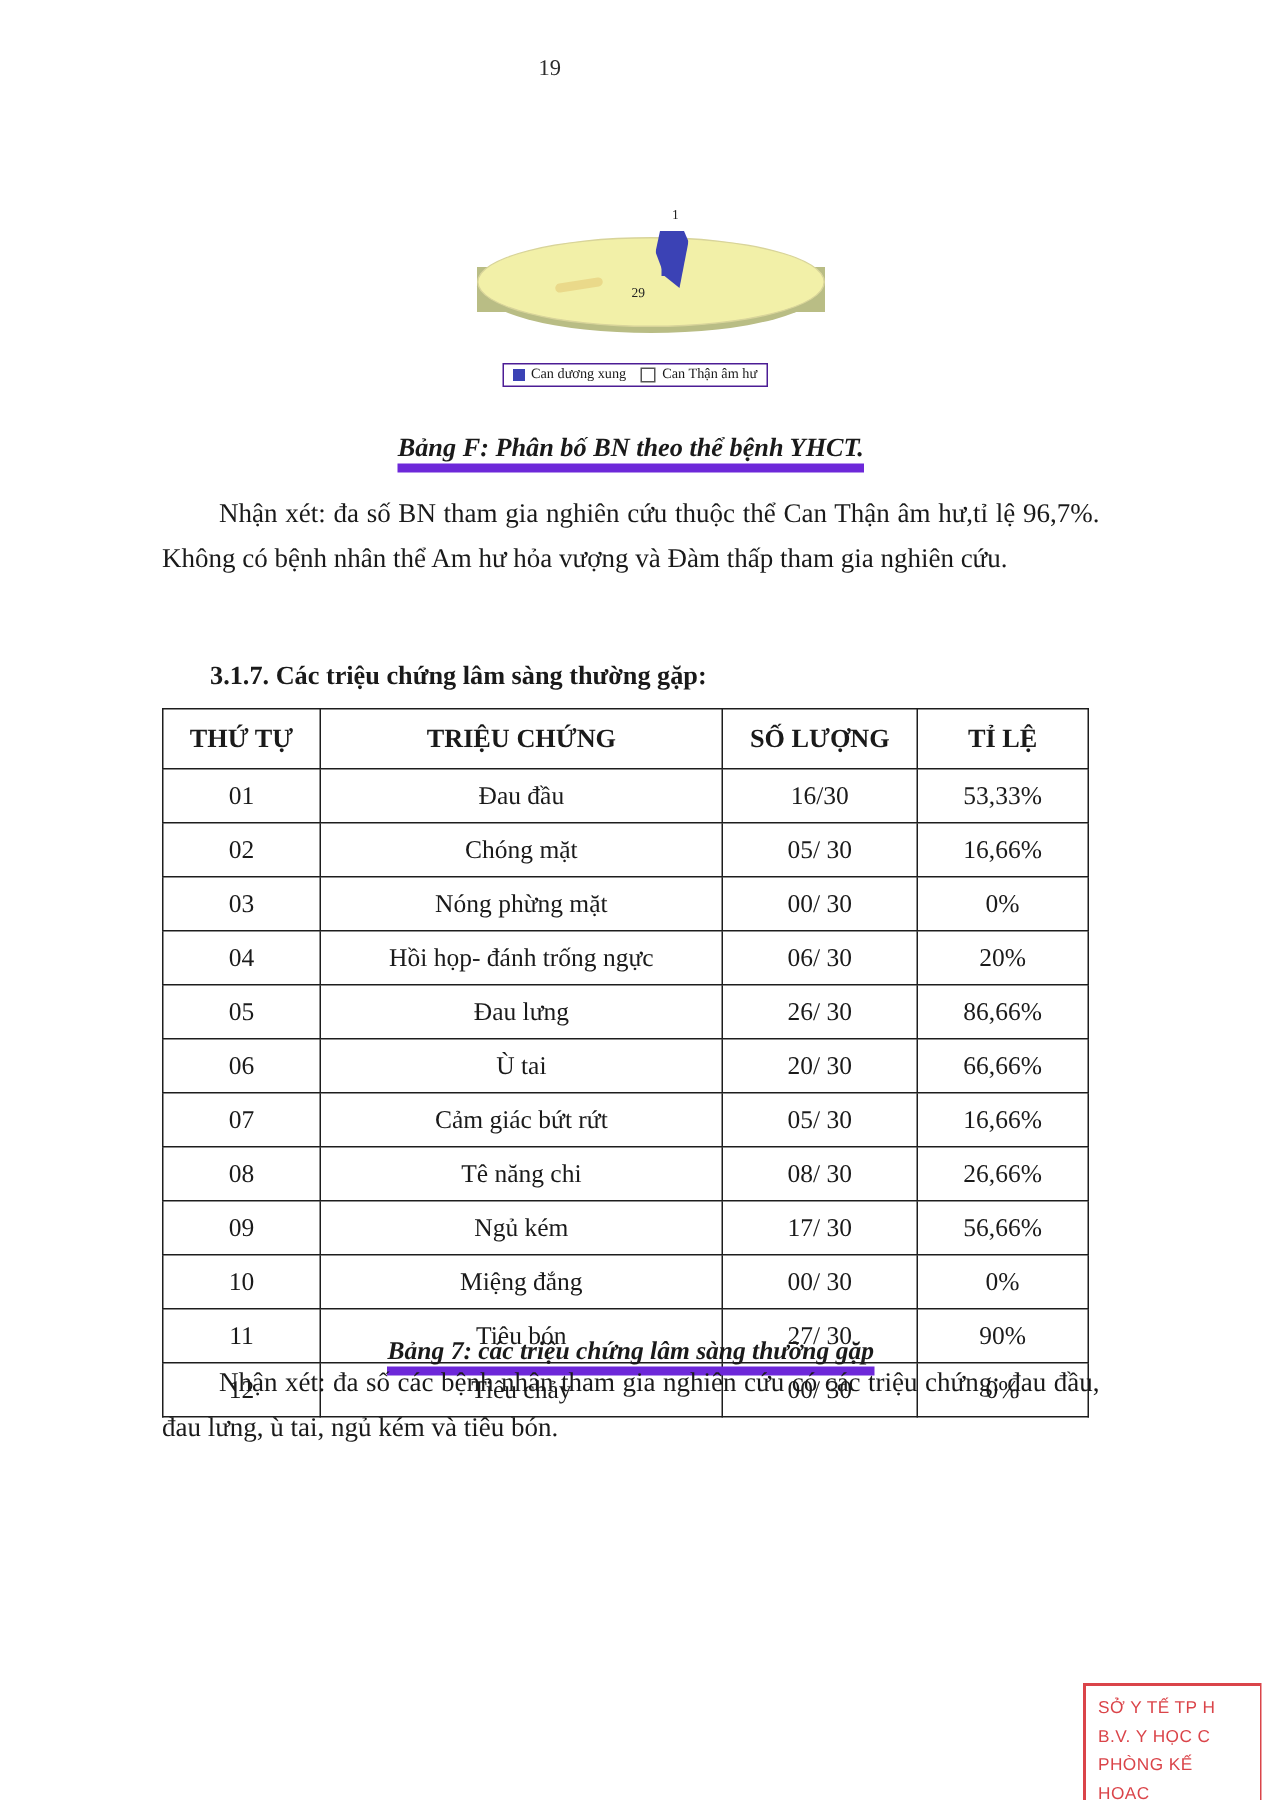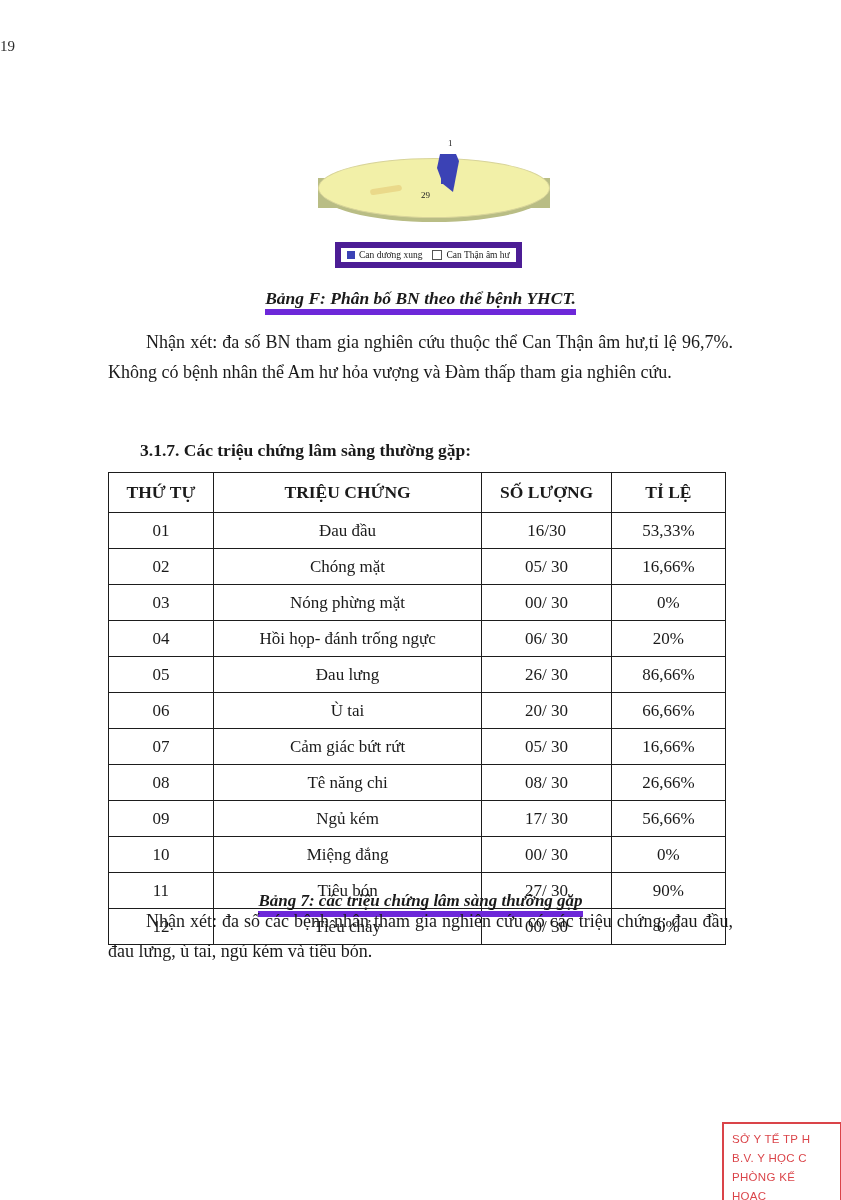--- a/index.html
+++ b/index.html
@@ -21,21 +21,21 @@
     width: 841px;
     height: 1200px;
   }
 
   
   .page-number {
     position: absolute;
     top: 38px;
     left: 0;
     right: 108px;
-    text-align: left;
+    text-align: center;
     font-size: 15px;
     color: #2b2b2b;
   }
 
   
   .chart-wrap {
     position: absolute;
     top: 130px;
     left: 300px;
     width: 270px;
@@ -108,21 +108,21 @@
     left: 92px;
     top: 60px;
     font-size: 9px;
     color: #222;
     margin-left: 29px;
   }
   .legend {
     position: absolute;
     left: 35px;
     top: 112px;
-    border: 6px solid #4c1d95;
+    border: 1px solid #4c1d95;
     background: #fff;
     padding: 2px 6px;
     display: flex;
     gap: 10px;
     align-items: center;
     font-size: 9.5px;
     font-family: "Liberation Serif", serif;
     white-space: nowrap;
   }
   .legend-item { display: flex; align-items: center; gap: 4px; }

